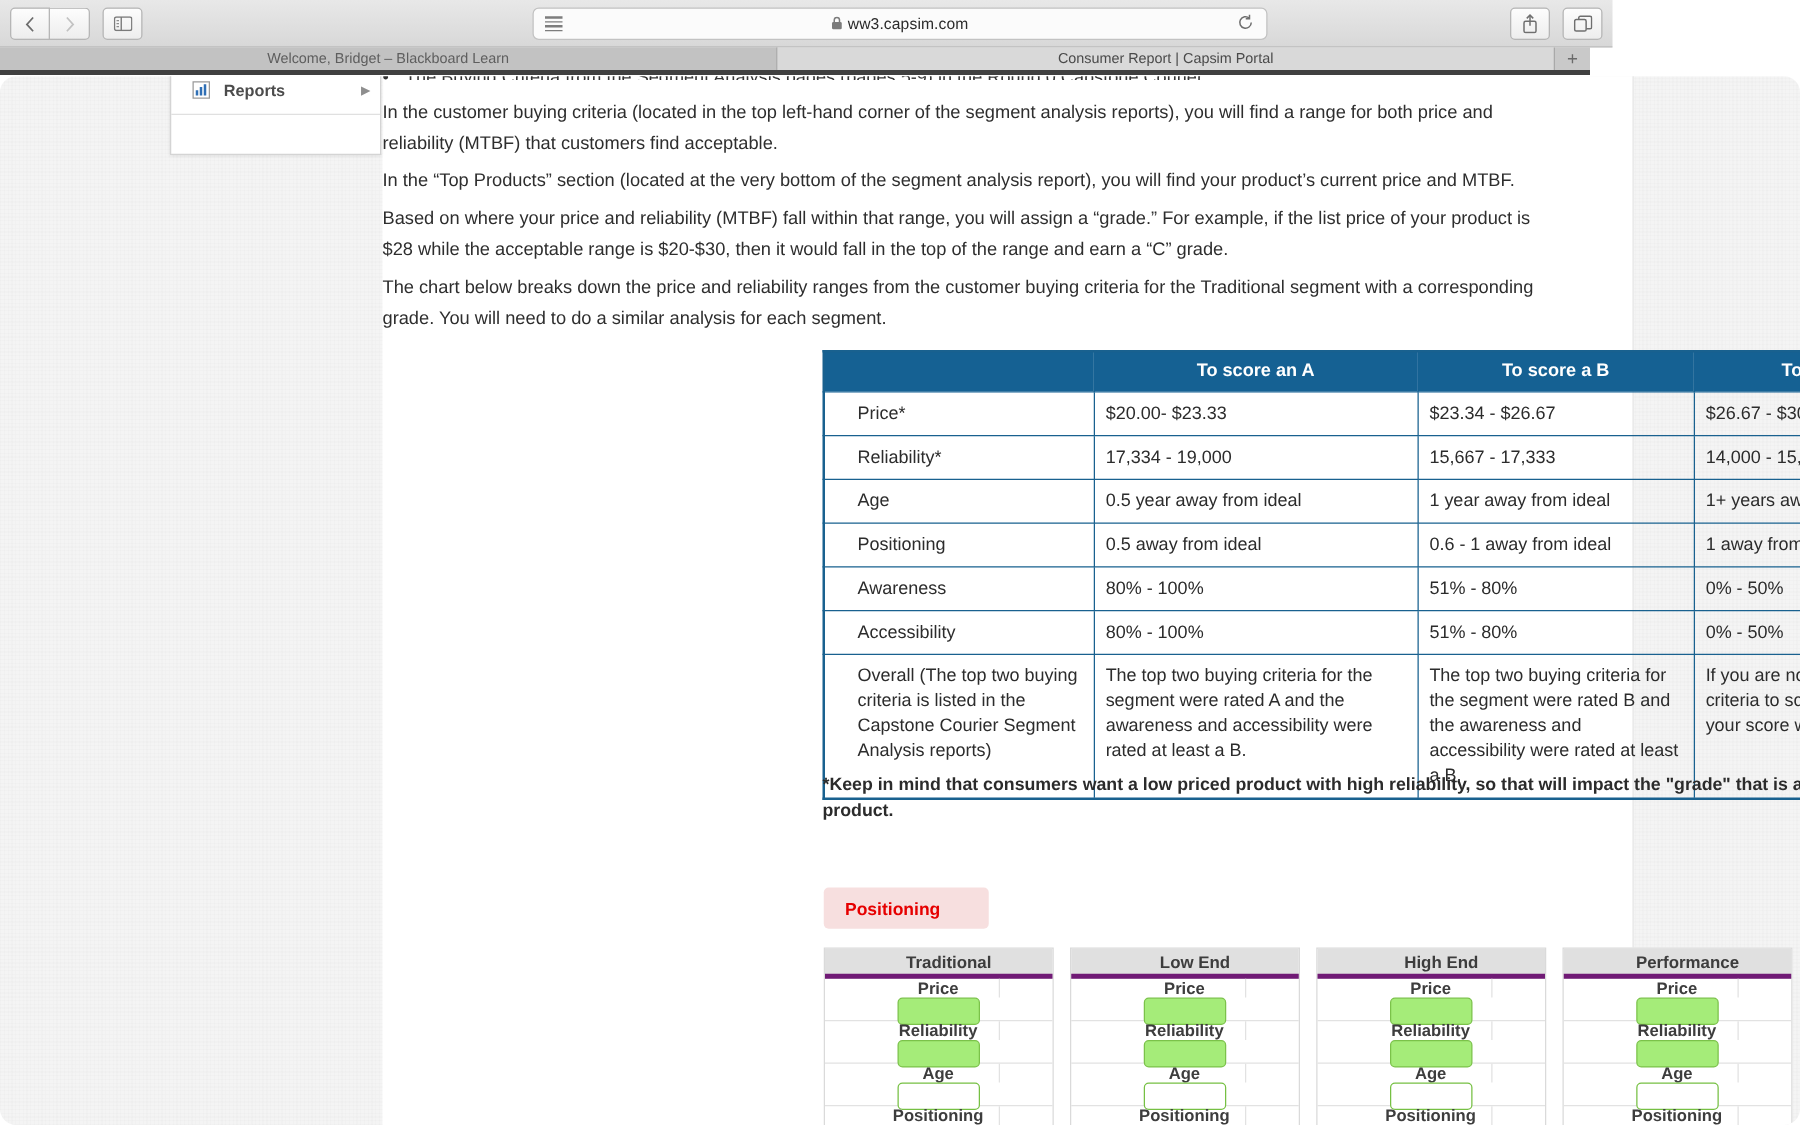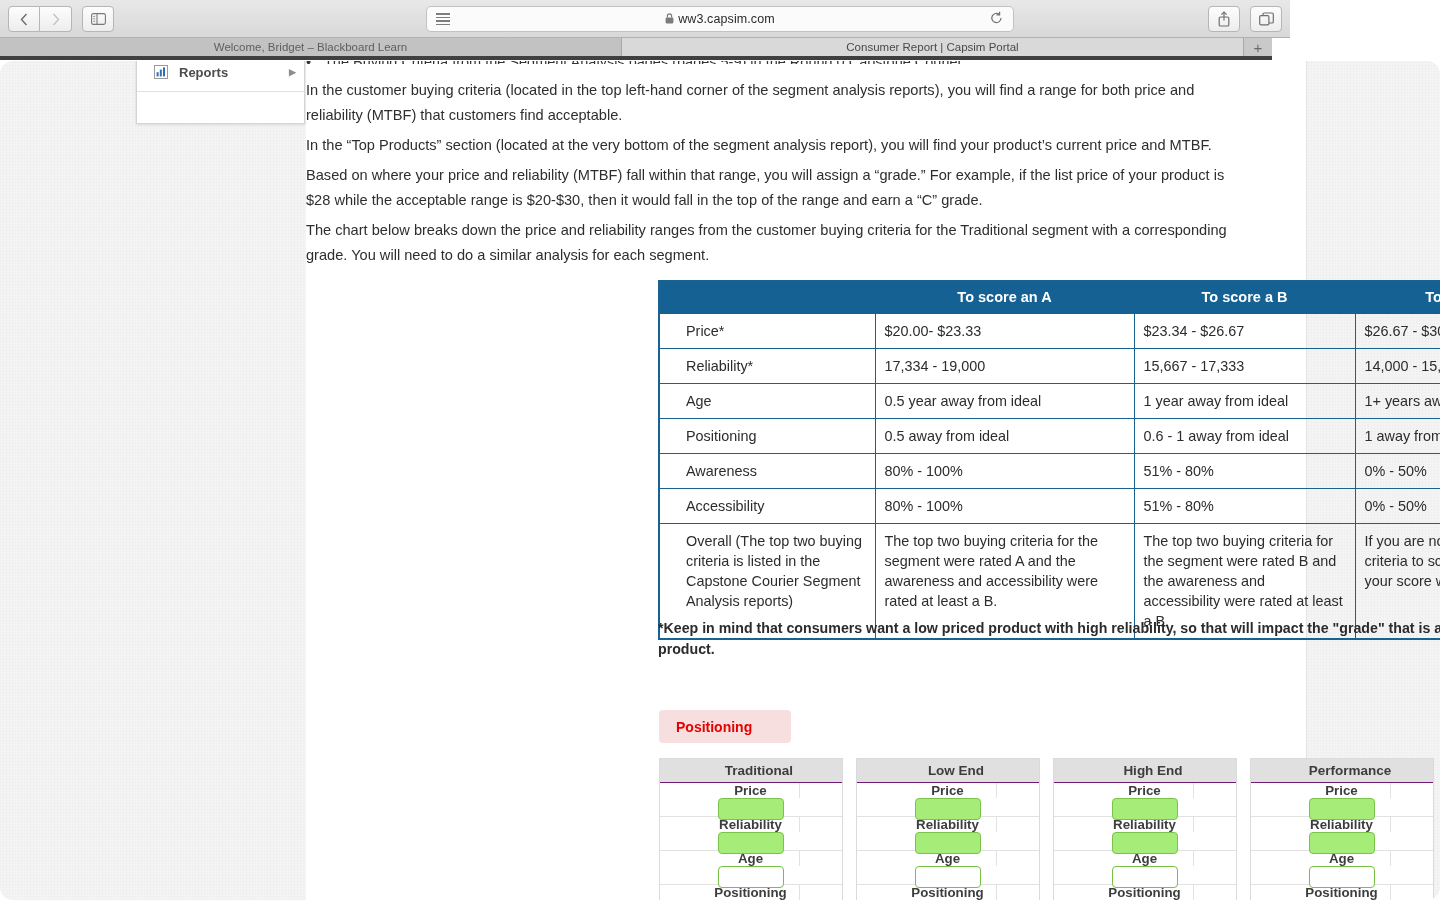--- a/index.html
+++ b/index.html
@@ -151,21 +151,21 @@
   #segments {
     position: absolute; left: 353px; top: 758px;
     display: flex; gap: 13px;
   }
   .seg-table {
     width: 184px;
     border: 1px solid #dadada;
     background: #fff;
   }
   .seg-head {
-    height: 24px; background: #e0e0e0; border-bottom: 1px solid #701a75;
+    height: 24px; background: #e0e0e0; border-bottom: 4px solid #701a75;
     display: flex; align-items: center; justify-content: center;
     font-size: 13.5px; font-weight: bold; color: #3d3d3d; padding-left: 16px;
   }
   .seg-row {
     display: flex; align-items: center; height: 34px;
     border-bottom: 1px solid #e2e2e2;
     flex-direction: column;
   }
   .seg-label {
     width: 98px; text-align: center; font-size: 13.3px;

